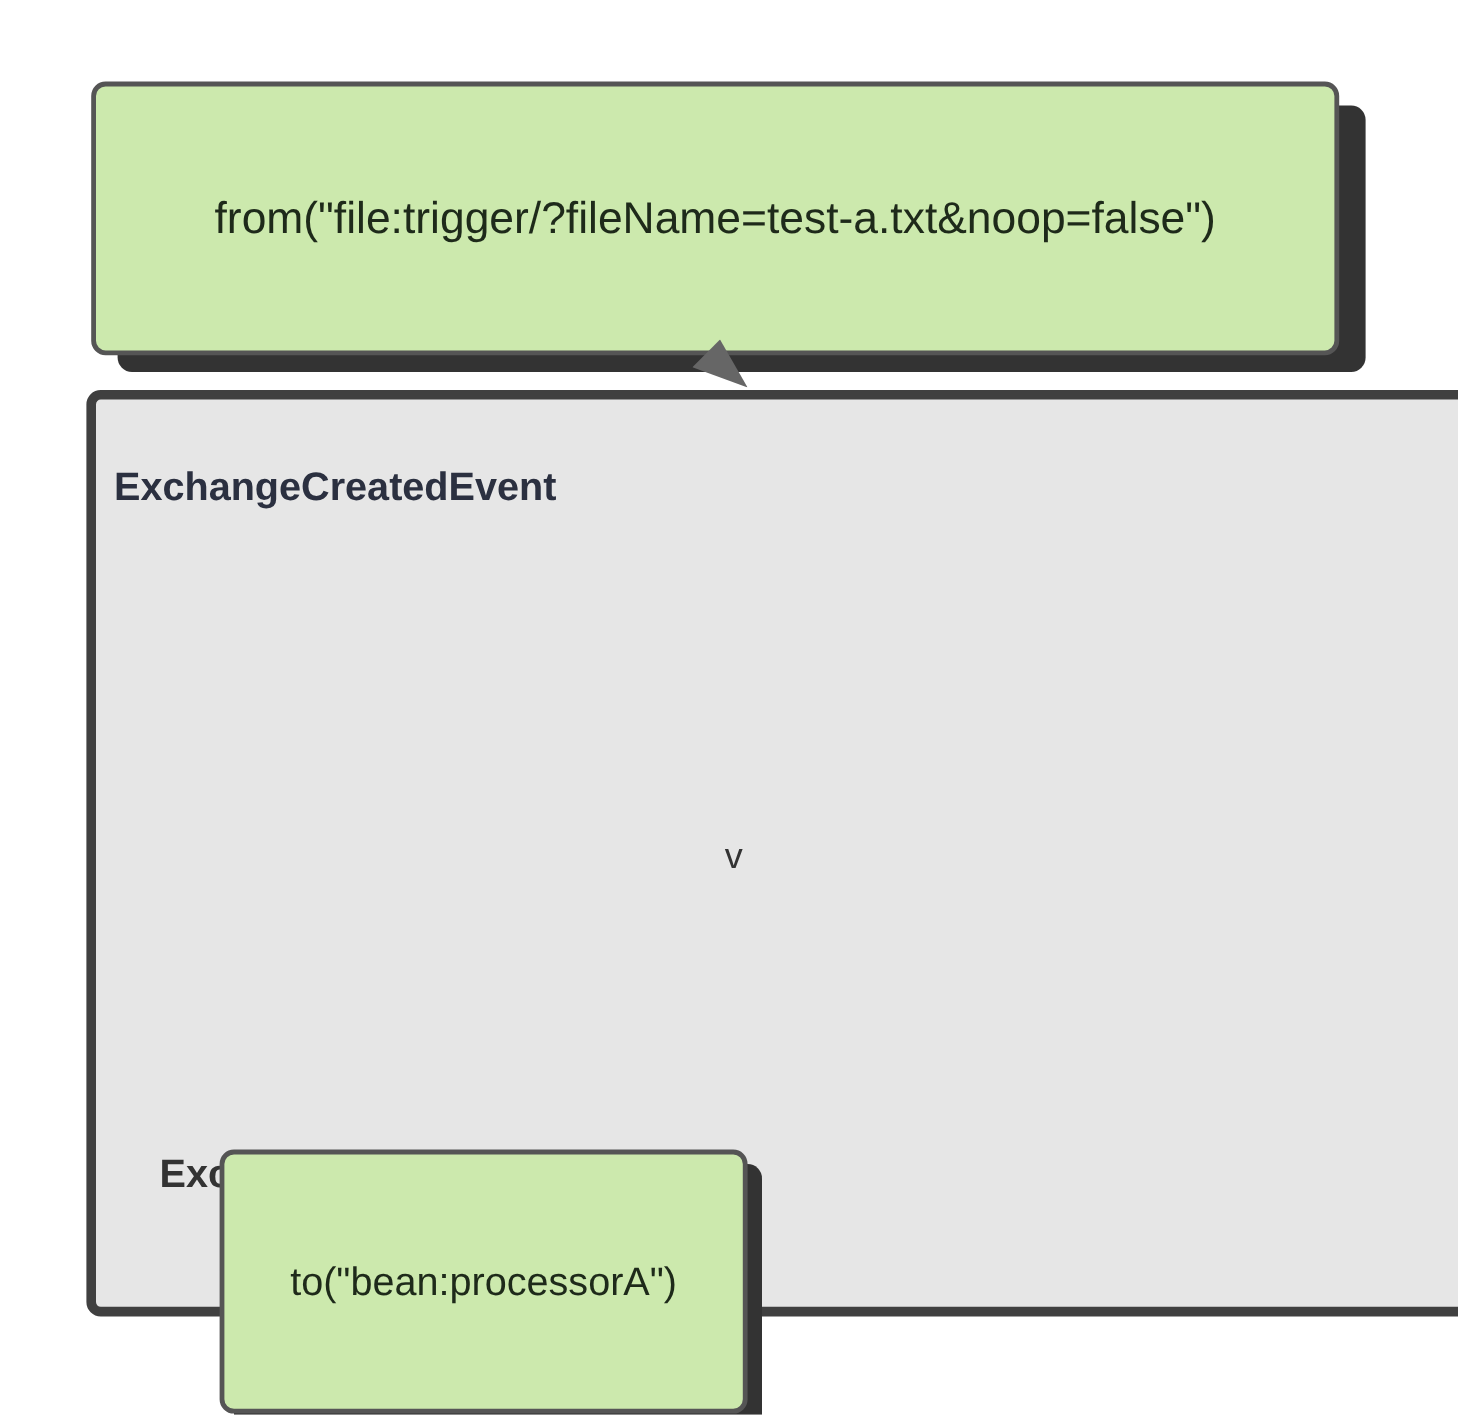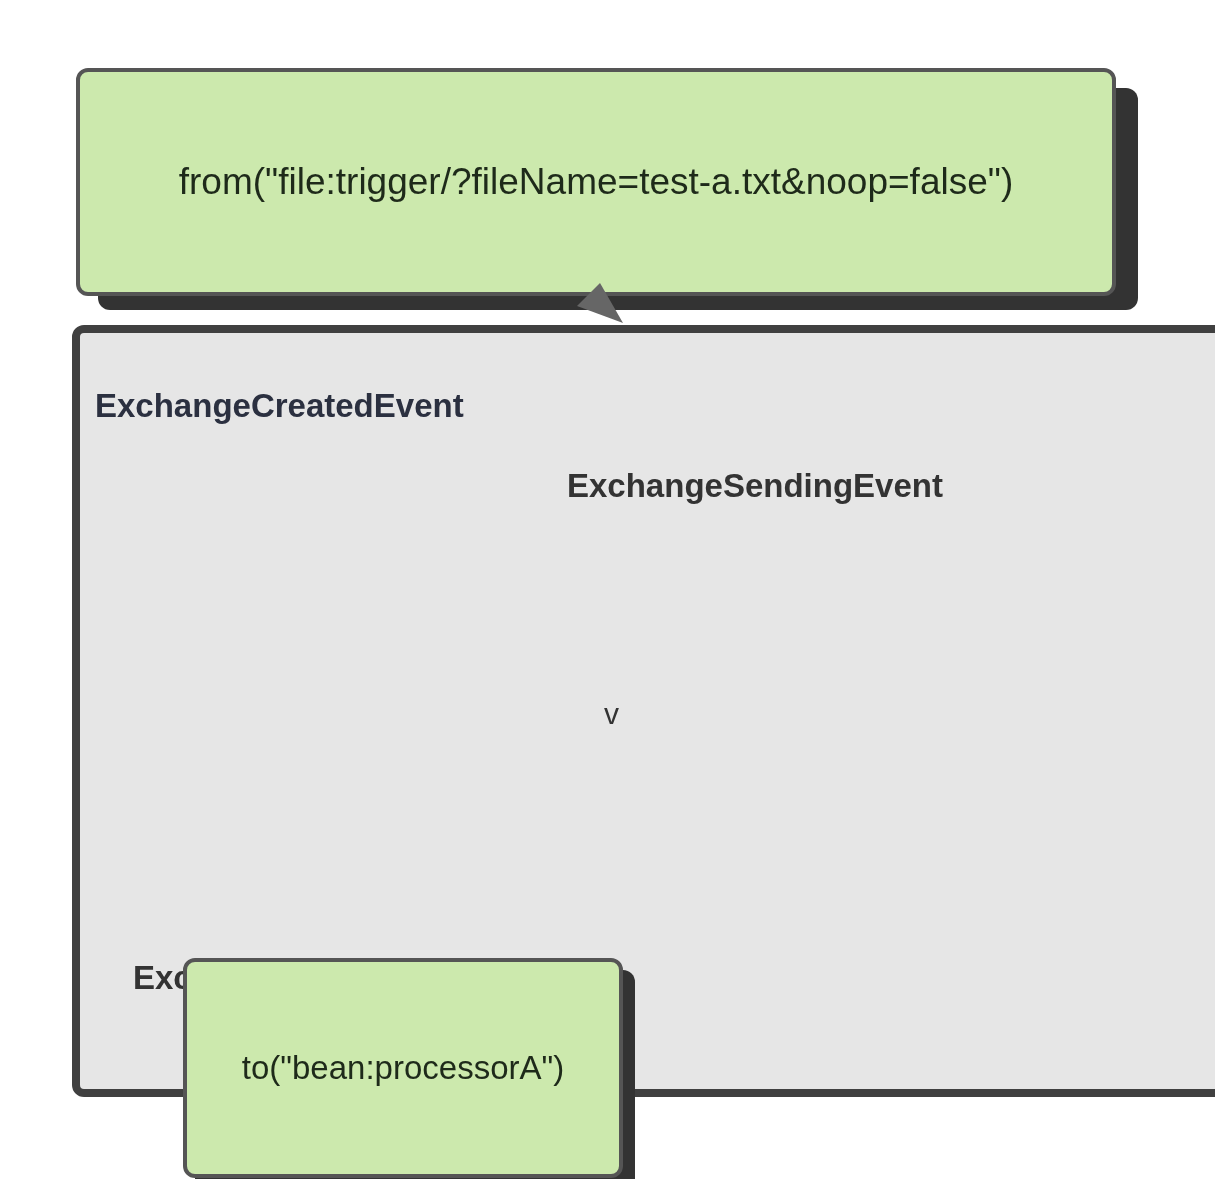--- a/index.html
+++ b/index.html
@@ -172,21 +172,20 @@
   </div>
 
   <svg id="exchange-arrow" viewBox="0 0 46 40">
     <polygon points="23,0 46,40 0,23" fill="#666666"></polygon>
   </svg>
 
   <div id="exchange-container">
 
     <div class="event-label" id="label-created">ExchangeCreatedEvent</div>
 
-    <div class="event-label" id="label-sending">ExchangeSendingEvent</div>
 
     <div class="shadow-block" id="processor-shadow"></div>
 
     <div class="green-box" id="processor-box">
       <span class="box-label">to("bean:processorA")</span>
     </div>
 
     <div id="marker-v">v</div>
 
 

